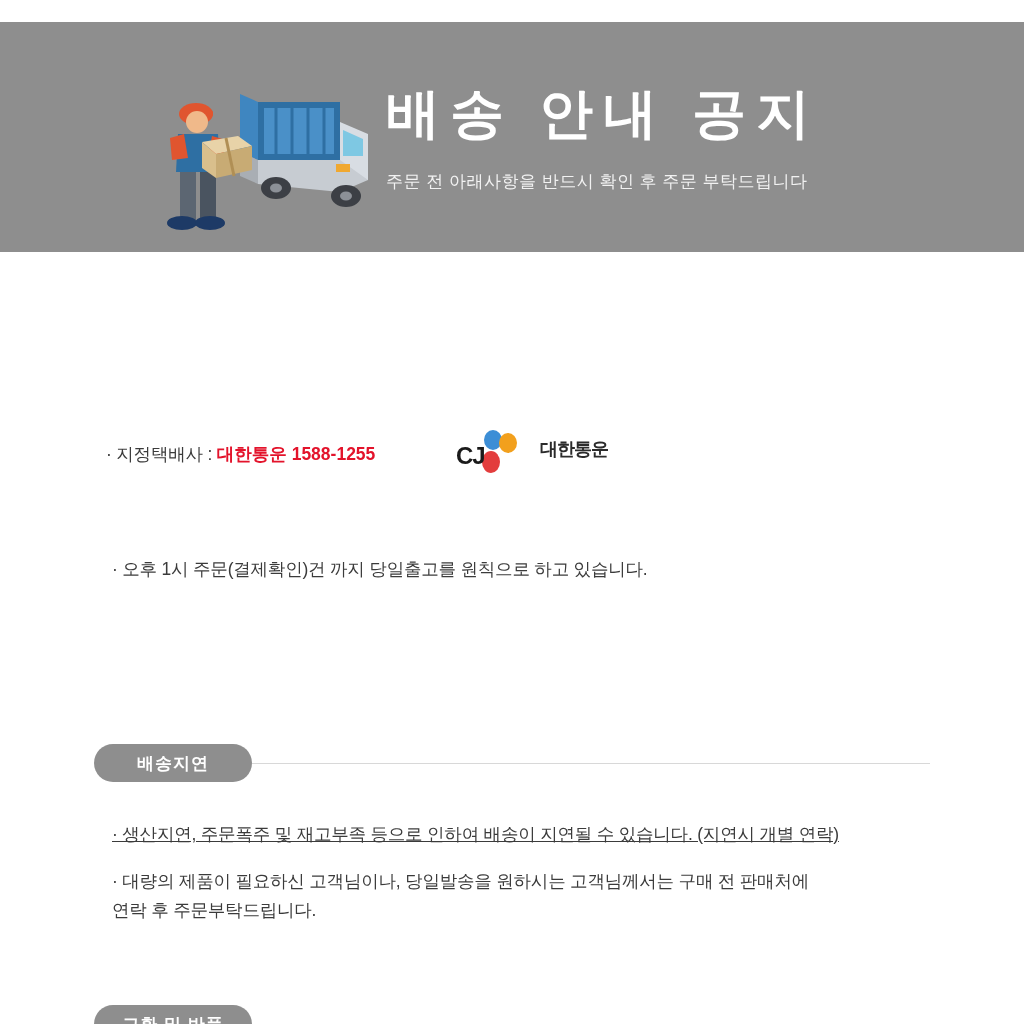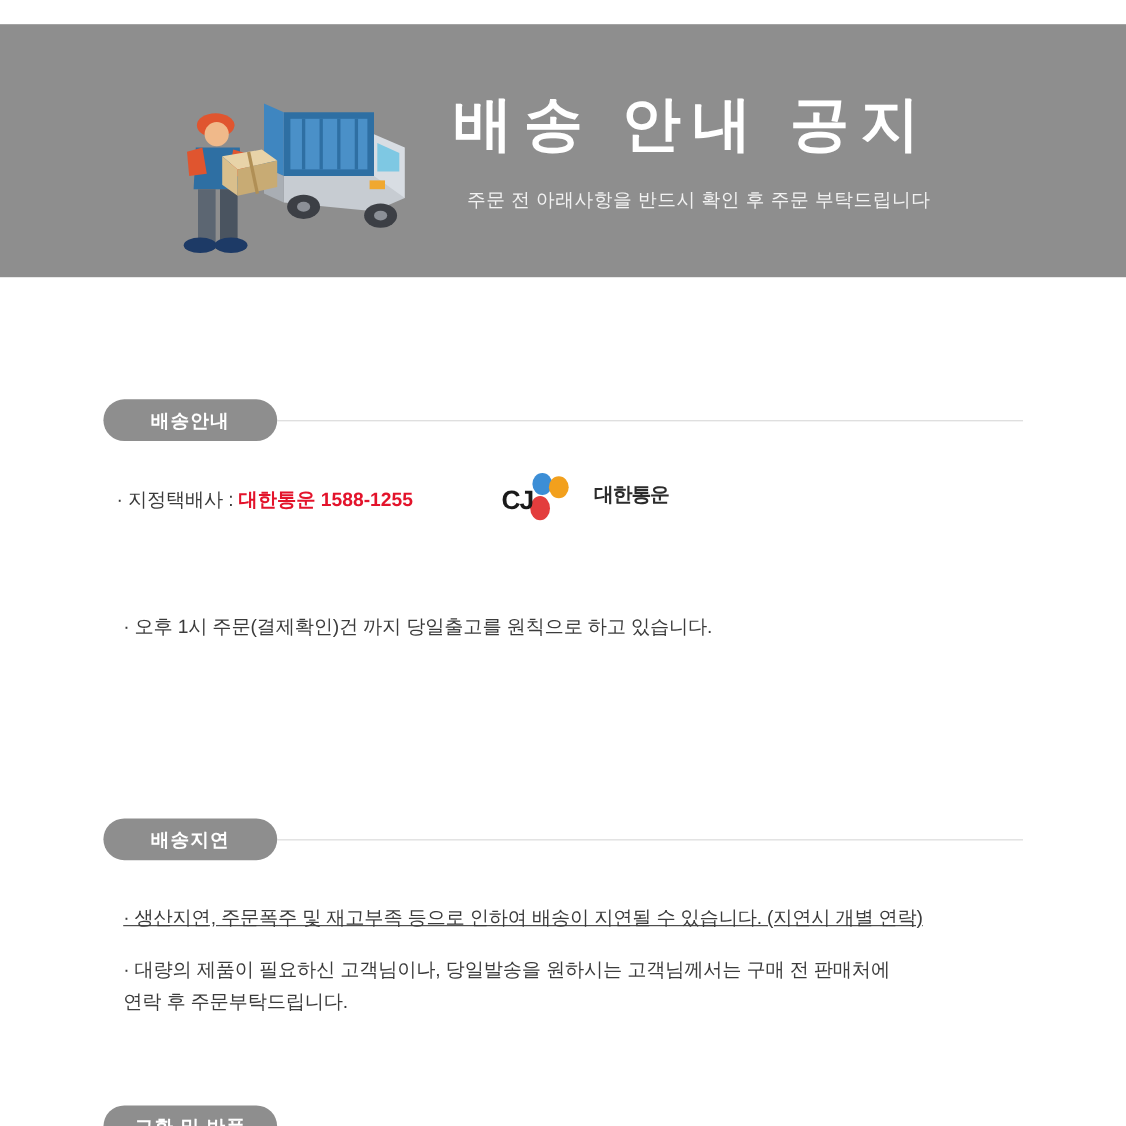--- a/index.html
+++ b/index.html
@@ -14,22 +14,22 @@
   
   .header {
     position:absolute; left:0; top:22px; width:1024px; height:230px;
     background:#8e8e8e;
     display:flex; align-items:center; justify-content:flex-start;
   }
   .header-illu {
     position:absolute; left:140px; top:38px; width:230px; height:170px;
   }
   .header-text {
-    position:absolute; left:376px; top:58px; width:470px;
-    text-align:right;
+    position:absolute; left:386px; top:58px; width:470px;
+    text-align:left;
   }
   .header-title {
     color:#ffffff;
     font-size:54px;
     font-weight:bold;
     letter-spacing:10px;
     line-height:1.25;
     white-space:nowrap;
   }
   .header-sub {
@@ -128,26 +128,20 @@
       <polygon points="76,94 112,86 112,110 76,118" fill="#c8ab74"></polygon>
       <line x1="86" y1="78" x2="94" y2="116" stroke="#b08f55" stroke-width="3"></line>
     </svg>
 
     <div class="header-text">
       <div class="header-title">배송 안내 공지</div>
       <div class="header-sub">주문 전 아래사항을 반드시 확인 후 주문 부탁드립니다</div>
     </div>
   </div>
 
-  <div class="section-head" style="top:363px;">
-    <div class="pill">
-      <span>배송안내</span>
-    </div>
-    <div class="rule"></div>
-  </div>
 
   <div class="line" style="left:106px; top:442px;">
     <span>· 지정택배사 : </span><span class="hl">대한통운 1588-1255</span>
   </div>
 
   <svg class="cj-logo" viewBox="0 0 180 48">
     <ellipse cx="38" cy="10" rx="9" ry="10" fill="#3c8ed6"></ellipse>
     <ellipse cx="53" cy="13" rx="9" ry="10" fill="#f2a01d"></ellipse>
     <ellipse cx="36" cy="32" rx="9" ry="11" fill="#e33d3d"></ellipse>
   </svg>

